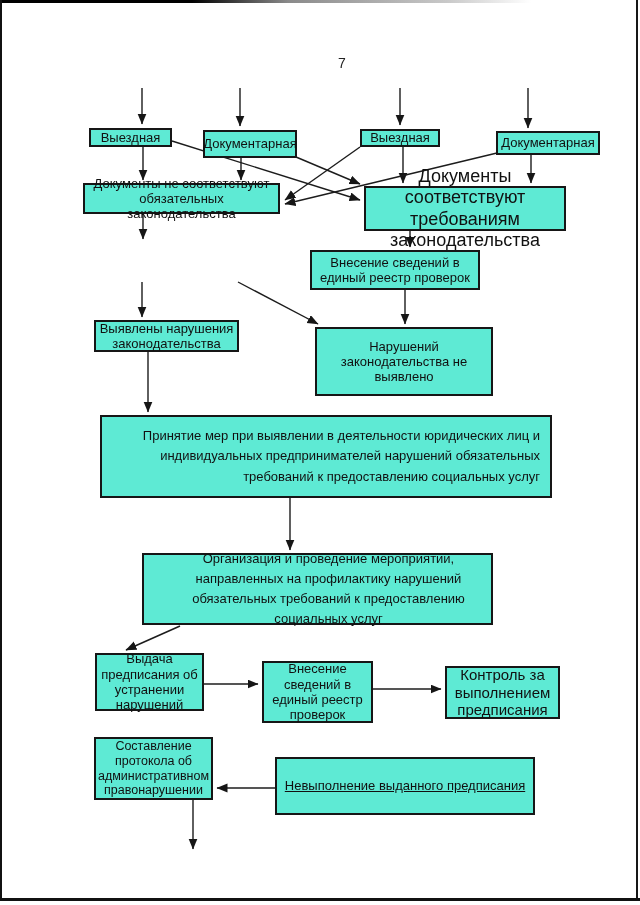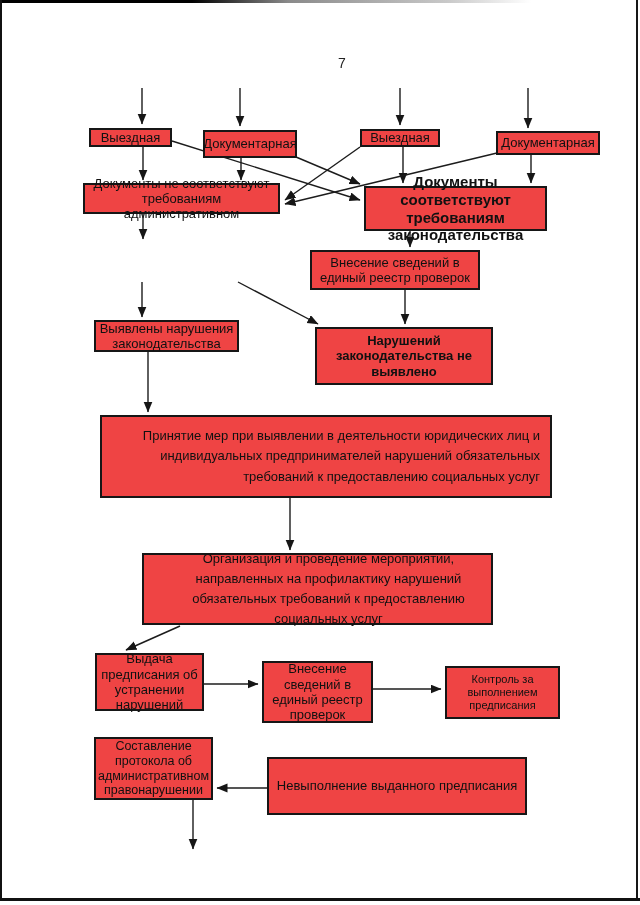--- a/index.html
+++ b/index.html
@@ -19,21 +19,21 @@
     background:linear-gradient(to right,#000 0%,#000 30%,#8a8a8a 45%,#c9c9c9 70%,rgba(255,255,255,0) 83%);}
   .page-number{
     position:absolute;left:330px;top:55px;width:24px;
     text-align:center;font-size:14px;color:#222;
   }
   .arrow-layer{position:absolute;left:0;top:0;width:640px;height:905px;z-index:1;}
   .node{
     position:absolute;
     box-sizing:border-box;
     border:2px solid #161616;
-    background:#ef4444;
+    background:#5eead4;
     display:flex;align-items:center;justify-content:center;
     text-align:center;
     font-size:12.5px;line-height:1.18;
     z-index:2;
     padding:1px 2px;
   }
   .node.small{font-size:13px;}
   .node.big{font-size:13px;line-height:1.55;padding:2px 10px;}
 </style>
 </head>
@@ -93,38 +93,38 @@
   </svg>
 
   <div class="node small" style="left:89px;top:128px;width:83px;height:19px;">Выездная</div>
 
   <div class="node small" style="left:203px;top:130px;width:94px;height:28px;">Документарная</div>
 
   <div class="node small" style="left:360px;top:129px;width:80px;height:18px;">Выездная</div>
 
   <div class="node small" style="left:496px;top:131px;width:104px;height:24px;">Документарная</div>
 
-  <div class="node" style="left:83px;top:183px;width:197px;height:31px;font-size:13px;">Документы не соответствуют требованиям административном</div>
+  <div class="node" style="left:83px;top:183px;width:197px;height:31px;font-size:13px;">Документы не соответствуют обязательных законодательства</div>
 
-  <div class="node" style="left:364px;top:186px;width:183px;height:45px;font-size:15px;font-weight:bold;">Документы соответствуют требованиям законодательства</div>
+  <div class="node" style="left:364px;top:186px;width:202px;height:45px;font-size:18px;">Документы соответствуют требованиям законодательства</div>
 
 
   <div class="node" style="left:310px;top:250px;width:170px;height:40px;font-size:13px;">Внесение сведений в единый реестр проверок</div>
 
   <div class="node" style="left:94px;top:320px;width:145px;height:32px;font-size:13px;">Выявлены нарушения законодательства</div>
 
-  <div class="node" style="left:315px;top:327px;width:178px;height:58px;font-size:13px;font-weight:bold;">Нарушений законодательства не выявлено</div>
+  <div class="node" style="left:315px;top:327px;width:178px;height:69px;font-size:13px;">Нарушений законодательства не выявлено</div>
 
   <div class="node big" style="left:100px;top:415px;width:452px;height:83px;text-align:right;">Принятие мер при выявлении в деятельности юридических лиц и индивидуальных предпринимателей нарушений обязательных требований к предоставлению социальных услуг</div>
 
   <div class="node big" style="left:142px;top:553px;width:351px;height:72px;padding-left:32px;">Организация и проведение мероприятий, направленных на профилактику нарушений обязательных требований к предоставлению социальных услуг</div>
 
   <div class="node" style="left:95px;top:653px;width:109px;height:58px;font-size:13px;">Выдача предписания об устранении нарушений</div>
 
   <div class="node" style="left:262px;top:661px;width:111px;height:62px;font-size:13px;">Внесение сведений в единый реестр проверок</div>
 
-  <div class="node" style="left:445px;top:666px;width:115px;height:53px;font-size:11px;">Контроль за выполнением предписания</div>
+  <div class="node" style="left:445px;top:666px;width:115px;height:53px;font-size:15px;">Контроль за выполнением предписания</div>
 
   <div class="node" style="left:94px;top:737px;width:119px;height:63px;font-size:12.5px;padding:19px 0;">Составление протокола об административном правонарушении</div>
 
-  <div class="node" style="left:267px;top:757px;width:260px;height:58px;font-size:13px;">Невыполнение выданного предписания</div>
+  <div class="node" style="left:275px;top:757px;width:260px;height:58px;font-size:13px;text-decoration:underline;">Невыполнение выданного предписания</div>
 
 </div>
 
 </body></html>

